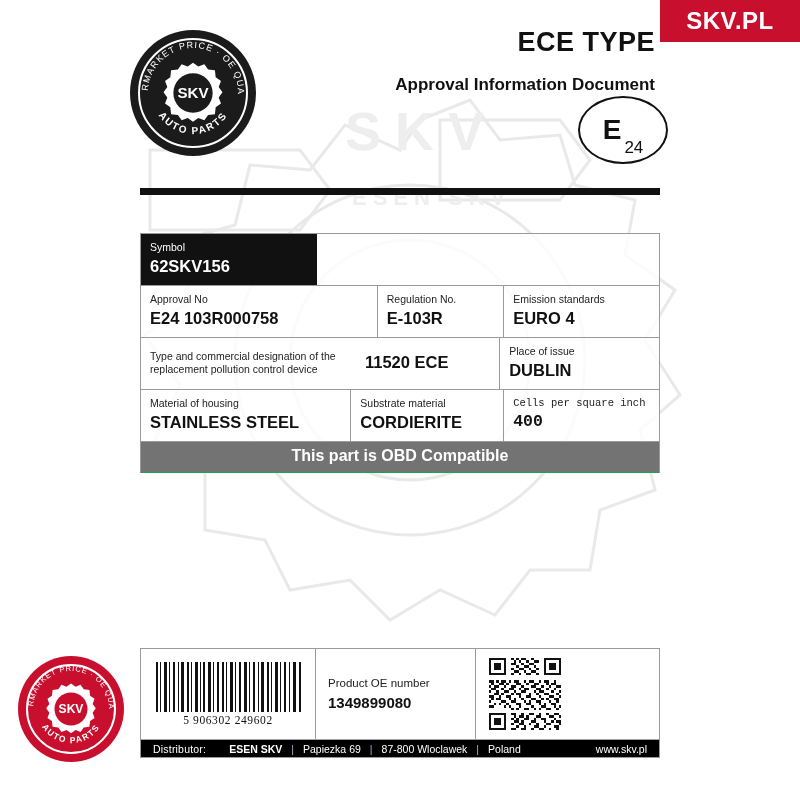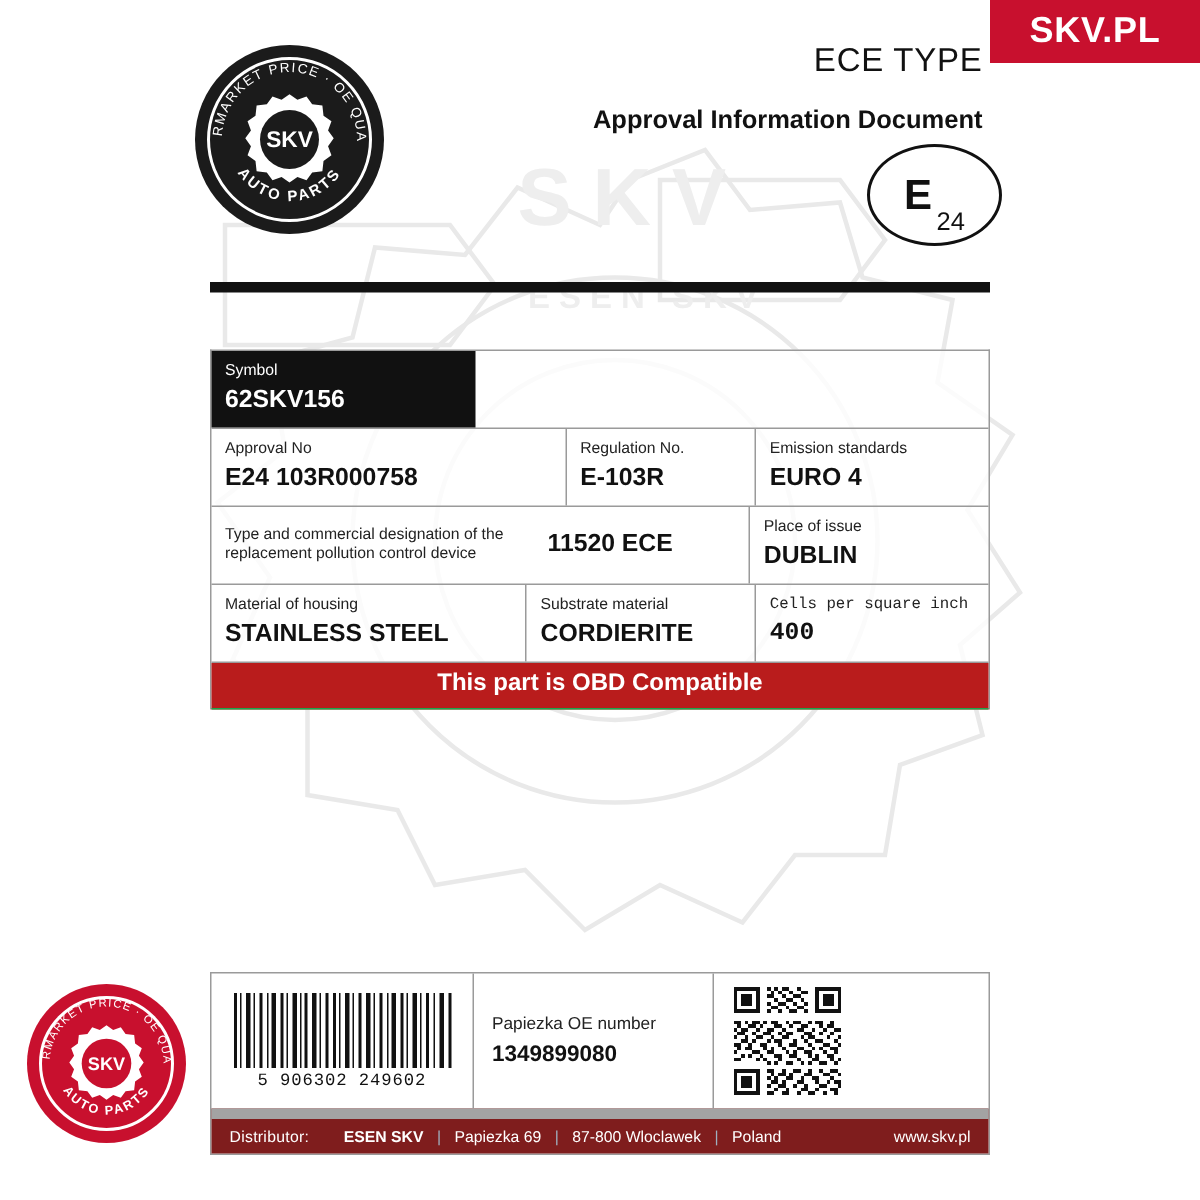--- a/index.html
+++ b/index.html
@@ -54,22 +54,22 @@
     z-index: 3;
   }
   .title-block {
     position: absolute;
     right: 145px;
     top: 28px;
     text-align: right;
     width: 460px;
   }
   .title-main {
-    font-size: 22px;
-    font-weight: normal;
+    font-size: 27px;
+    font-weight: bold;
     letter-spacing: 0.5px;
     color: #111;
     line-height: 1.05;
   }
   .title-sub {
     font-size: 17px;
     font-weight: bold;
     color: #111;
     margin-top: 19px;
   }
@@ -200,21 +200,21 @@
   .r3 .c1 { width: 356px; display: flex; align-items: center; gap: 10px;}
   .r3 .c1 .lbl { margin-bottom: 0; width: 205px; }
   .r3 .c1 .val { white-space: nowrap; }
   .r3 .c2 { width: 164px; }
 
   .r4 .c1 { width: 148px; }
   .r4 .c2 { width: 208px; }
   .r4 .c3 { width: 164px; font-family: Liberation Mono, monospace; }
 
   .obd-bar {
-    background: #b91c1c;
+    background: #737373;
     color: #ffffff;
     text-align: center;
     font-size: 16px;
     font-weight: bold;
     padding: 5px 0 7px 0;
     border-bottom: 1px solid #1aa64b;
   }
 
   
   .bottom {
@@ -242,38 +242,38 @@
   .b-barcode { width: 174px; align-items: center; padding: 6px 8px; }
   .b-oe      { width: 160px; padding: 0 12px; }
   .b-sheet   { width: 86px; padding: 0 10px; }
   .b-qr      { width: 98px; align-items: center; justify-content: center; }
 
   .barcode-img { width: 148px; height: 50px; }
   .barcode-num {
     font-size: 11.5px;
     letter-spacing: 0.6px;
     margin-top: 2px;
-    font-family: Liberation Mono, monospace;
+    font-family: Liberation Serif, serif;
   }
   .oe-lbl { font-size: 11.5px; color: #222; margin-bottom: 5px; }
   .oe-val { font-size: 15px; font-weight: bold; }
   .sheet-lbl { font-size: 11px; color: #222; line-height: 1.25; margin-bottom: 10px;}
   .arrow { font-size: 20px; line-height: 1; }
   .qr { width: 72px; height: 72px; }
 
   .footer-bar {
-    background: #7f1d1d;
+    background: #000000;
     color: #ffffff;
-    height: 30px;
+    height: 18px;
     display: flex;
     align-items: center;
     font-size: 10.5px;
     padding: 0 12px;
     box-sizing: border-box;
-    border-top: 7px solid #a3a3a3;
+    border-top: 1px solid #a3a3a3;
   }
   .footer-left { display: flex; align-items: center; gap: 9px; }
   .footer-left .sep { color: #9fb0bf; }
   .footer-left .dist-label { letter-spacing: 0.2px; }
   .footer-left .dist-name { font-weight: bold; margin-left: 14px; }
   .footer-right { margin-left: auto; }
 </style>
 </head>
 <body>
 
@@ -428,21 +428,21 @@
             <rect x="130" y="0" width="2" height="50"></rect>
           <rect x="135" y="0" width="1" height="50"></rect>
             <rect x="139" y="0" width="3" height="50"></rect>
           <rect x="145" y="0" width="2" height="50"></rect>
         </g>
       </svg>
       <div class="barcode-num">5 906302 249602</div>
     </div>
 
     <div class="bcell b-oe">
-      <div class="oe-lbl">Papiezka OE number</div>
+      <div class="oe-lbl">Product OE number</div>
       <div class="oe-val">1349899080</div>
     </div>
 
 
     <div class="bcell b-qr">
       <svg class="qr" viewBox="0 0 29 29" shape-rendering="crispEdges">
         <rect width="29" height="29" fill="#ffffff"></rect>
         <g fill="#111">
           <rect x="0" y="0" width="7" height="1"></rect>
             <rect x="0" y="6" width="7" height="1"></rect>

